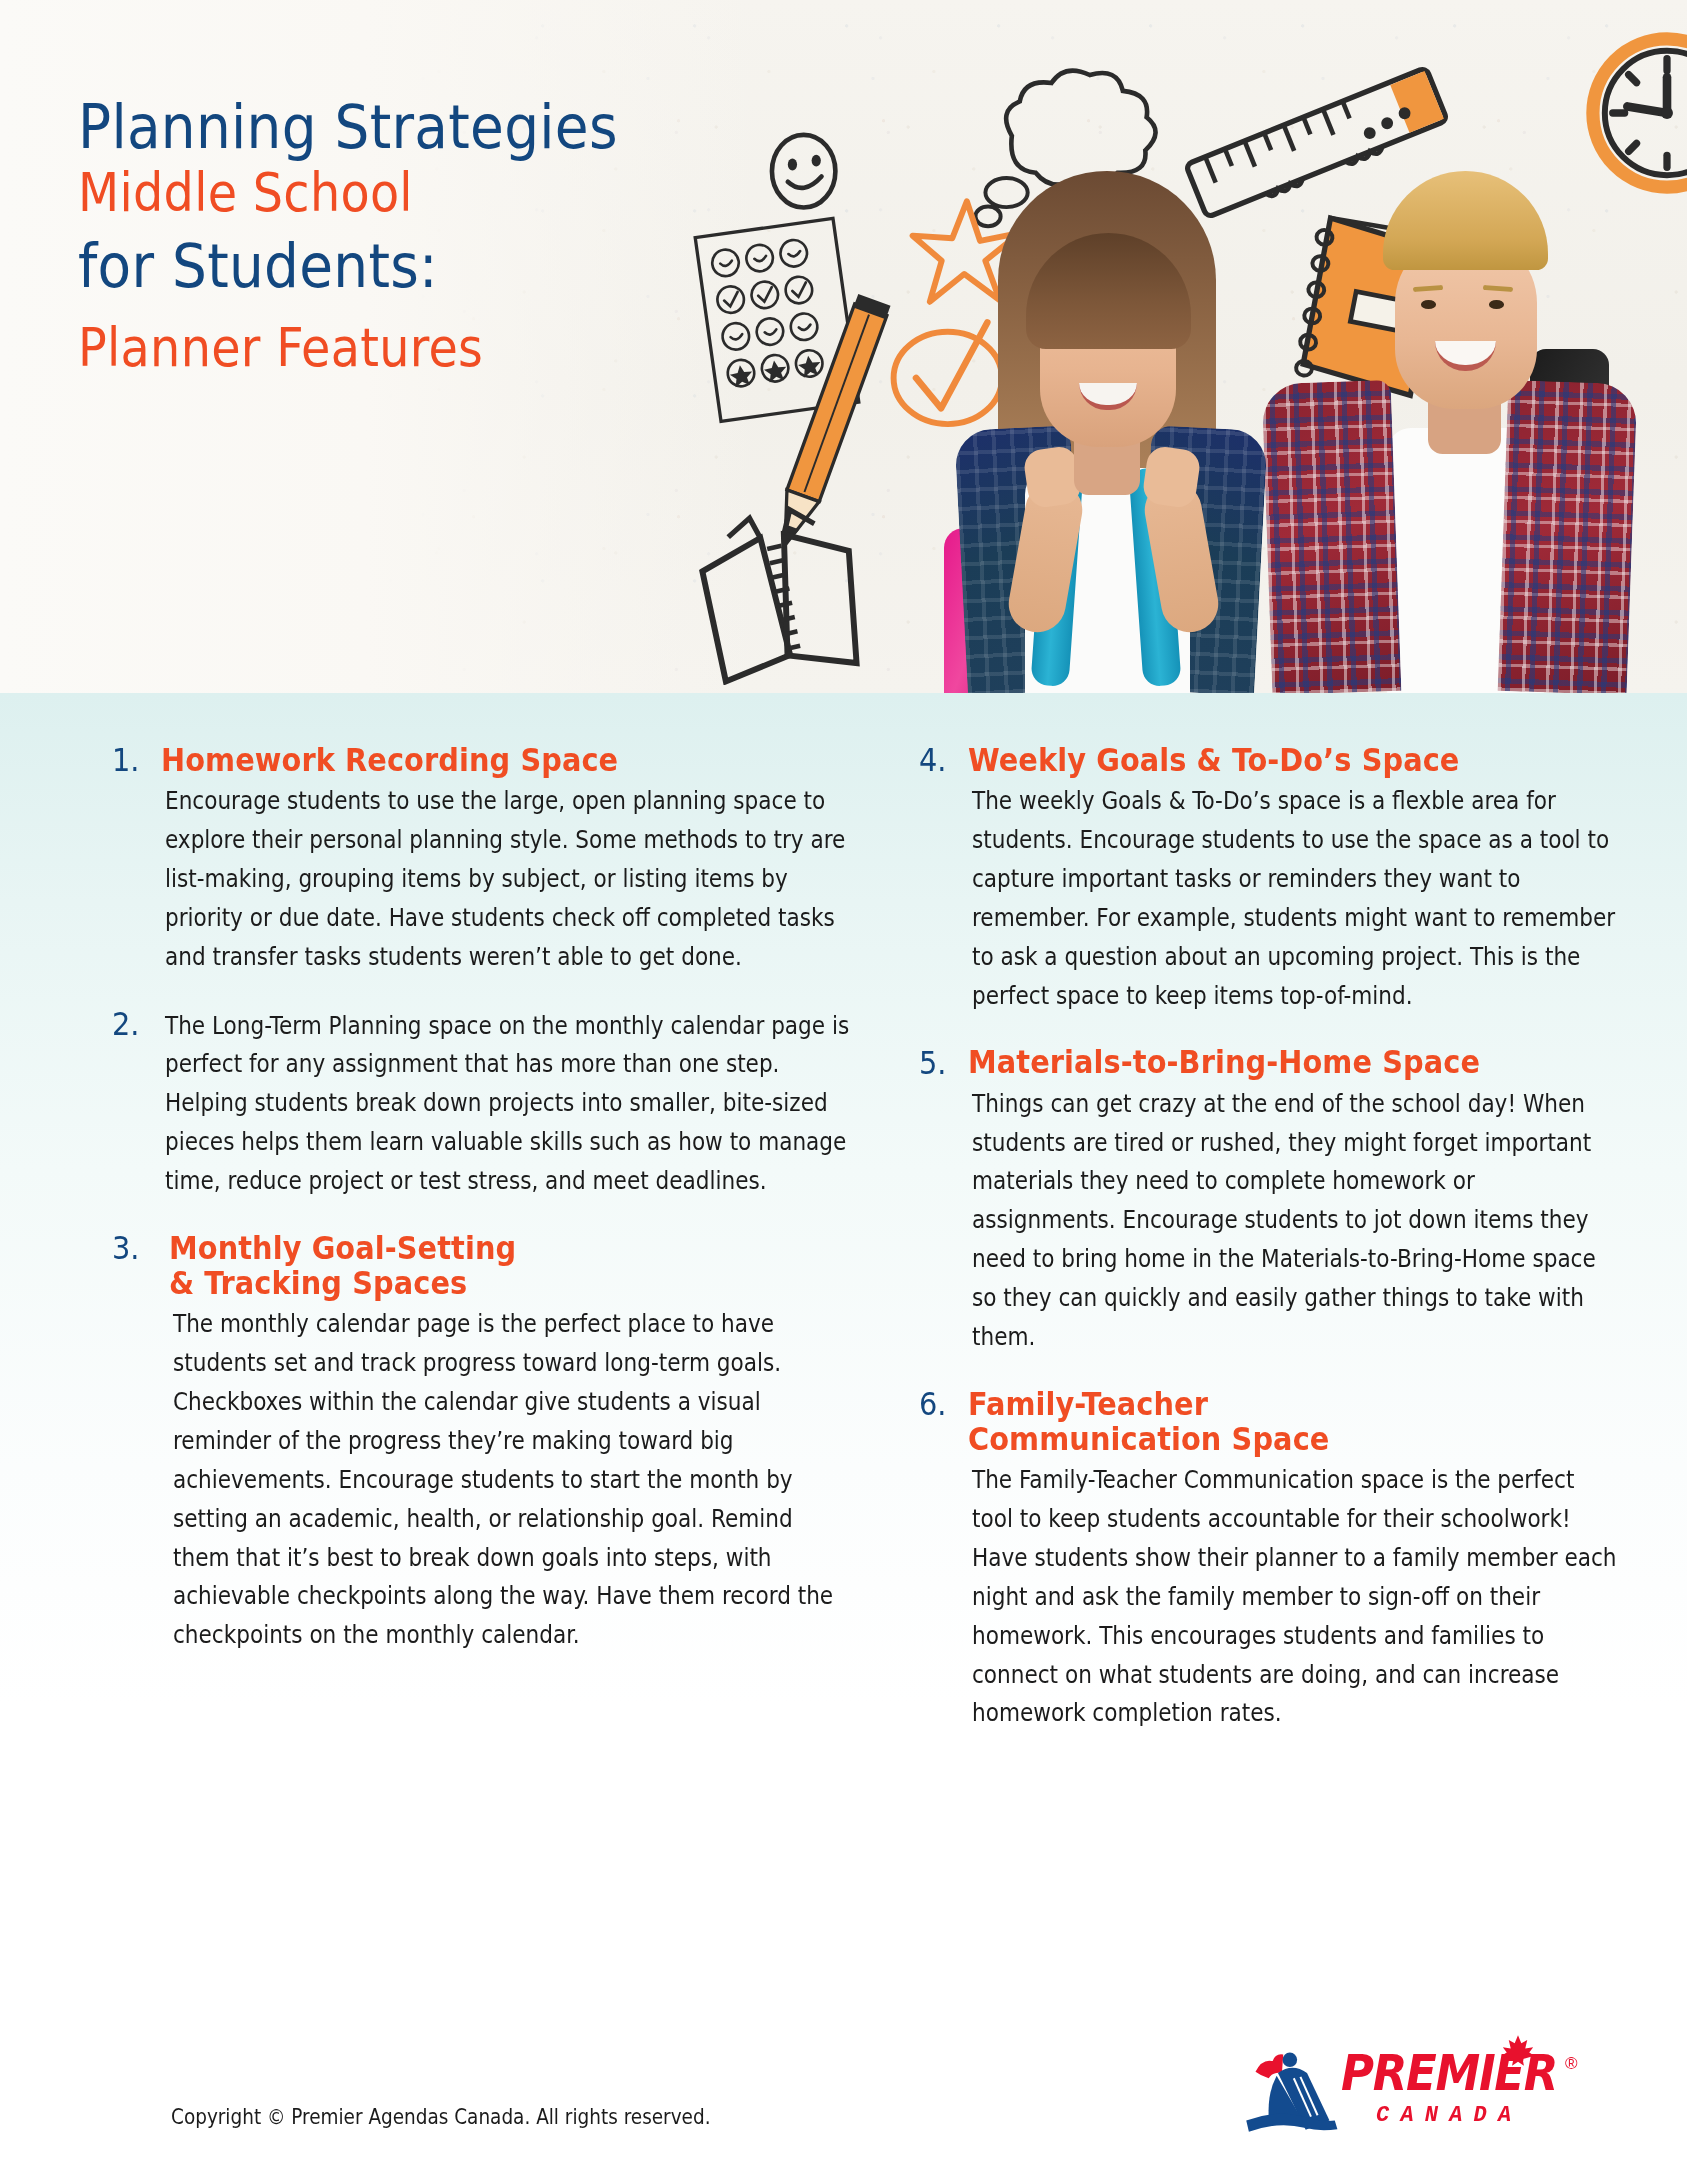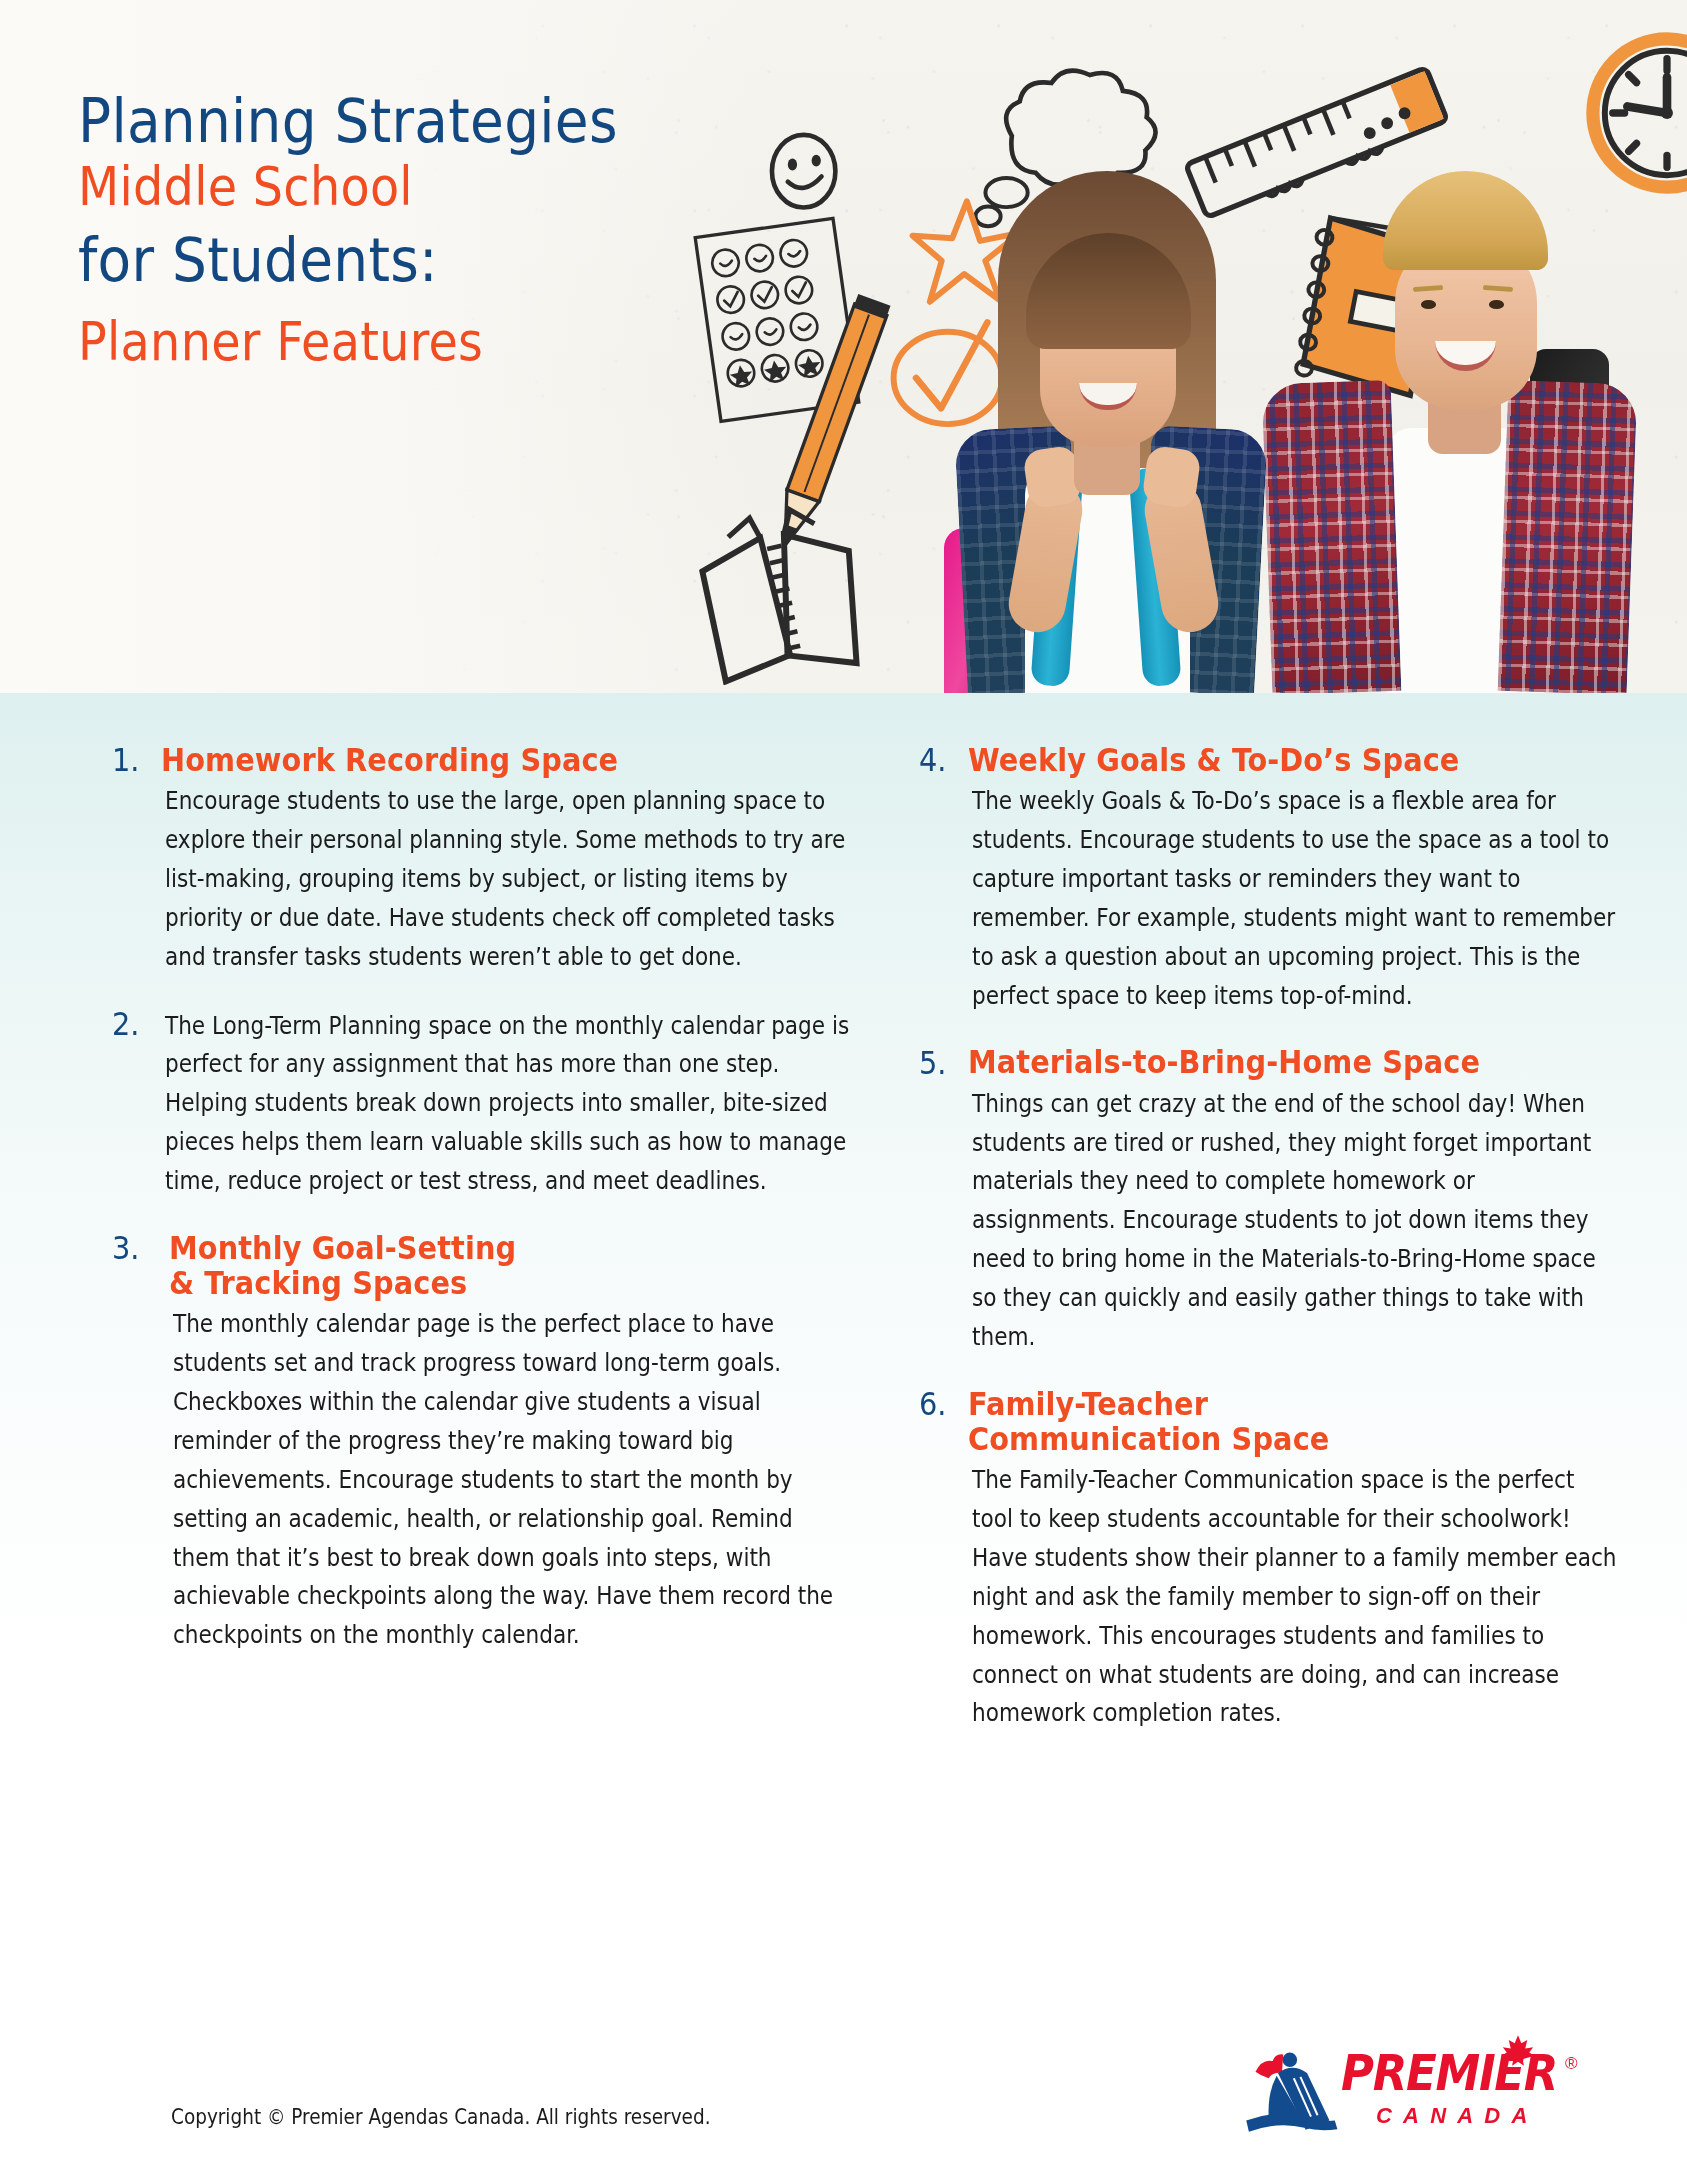--- a/index.html
+++ b/index.html
@@ -44,21 +44,21 @@
   .hero-left-fade {
     position: absolute;
     left: 0; top: 0; bottom: 0;
     width: 761px;
     background: linear-gradient(90deg, #fbfaf7 0%, #faf8f4 48%, rgba(250,248,244,0) 100%);
   }
 
   .hero-title {
     position: absolute;
     left: 78px;
-    top: 89px;
+    top: 95px;
     width: 728px;
     z-index: 6;
   }
   .t-line {
     font-family: "DejaVu Sans Condensed", "Liberation Sans Narrow", "Liberation Sans", sans-serif;
     font-weight: 400;
     letter-spacing: 0.3px;
     line-height: 1.06;
     white-space: nowrap;
   }
@@ -317,21 +317,21 @@
     left: 328px;
     top: 17px;
     font-family: "Liberation Sans", sans-serif;
     font-size: 17px;
     color: #e8112d;
   }
   .logo-canada {
     position: absolute;
     left: 139px;
     top: 66px;
-    font-family: Liberation Sans, sans-serif;
+    font-family: Liberation Mono, monospace;
     font-weight: bold;
     font-style: italic;
     font-size: 22px;
     color: #e8112d;
     letter-spacing: 11.2px;
   }
 </style>
 </head>
 <body>
 

